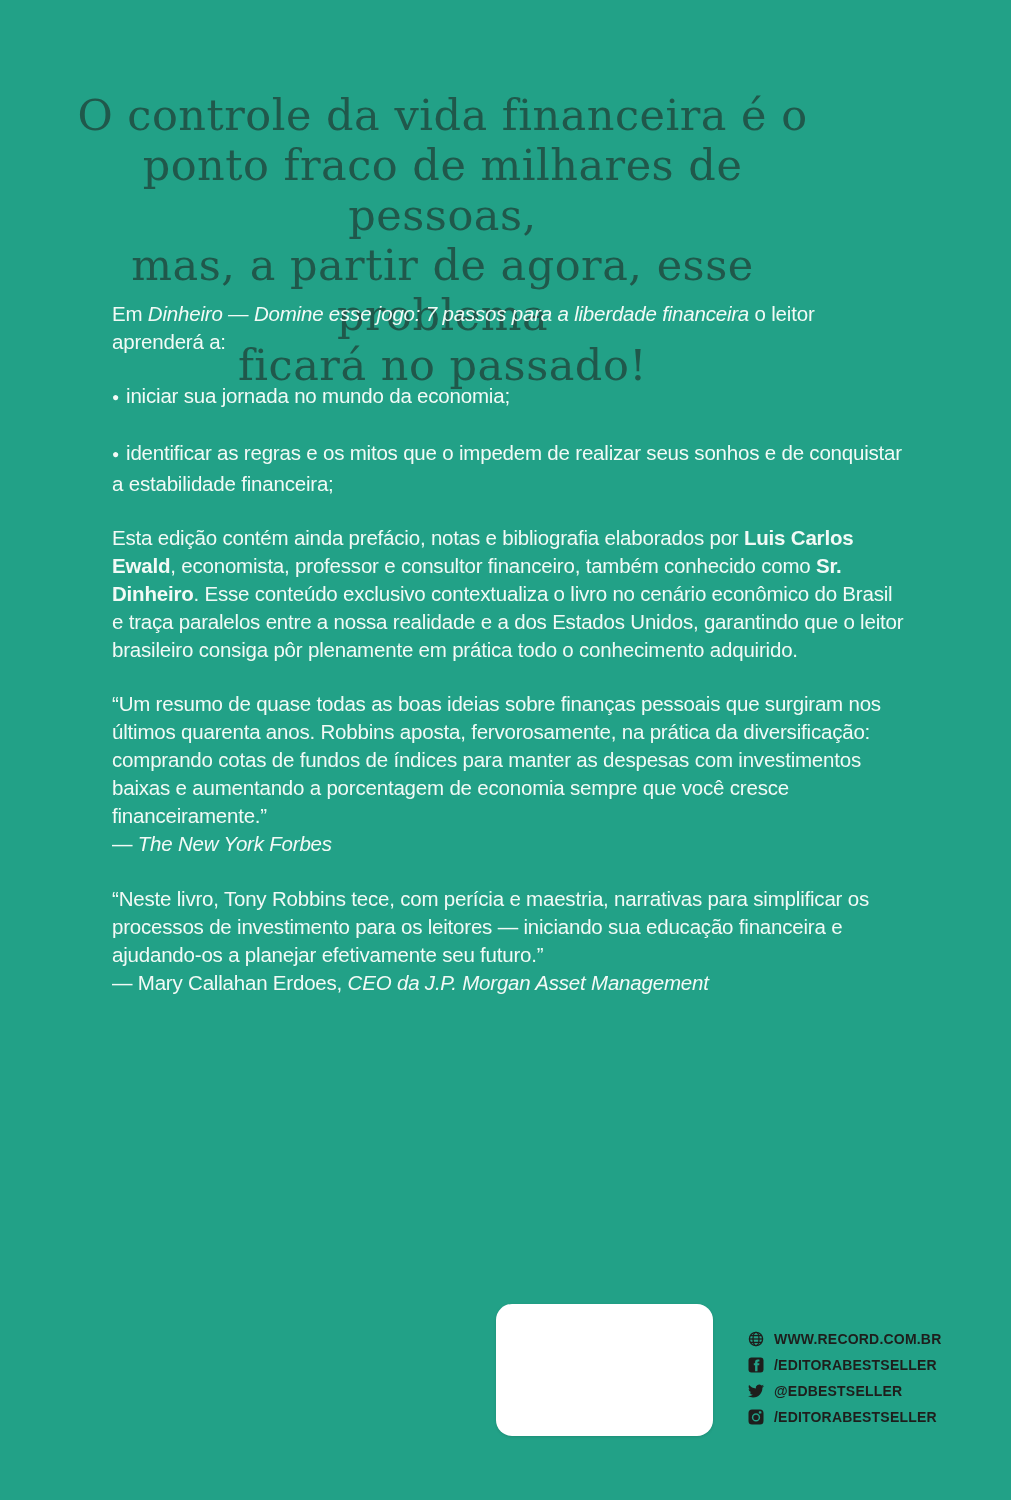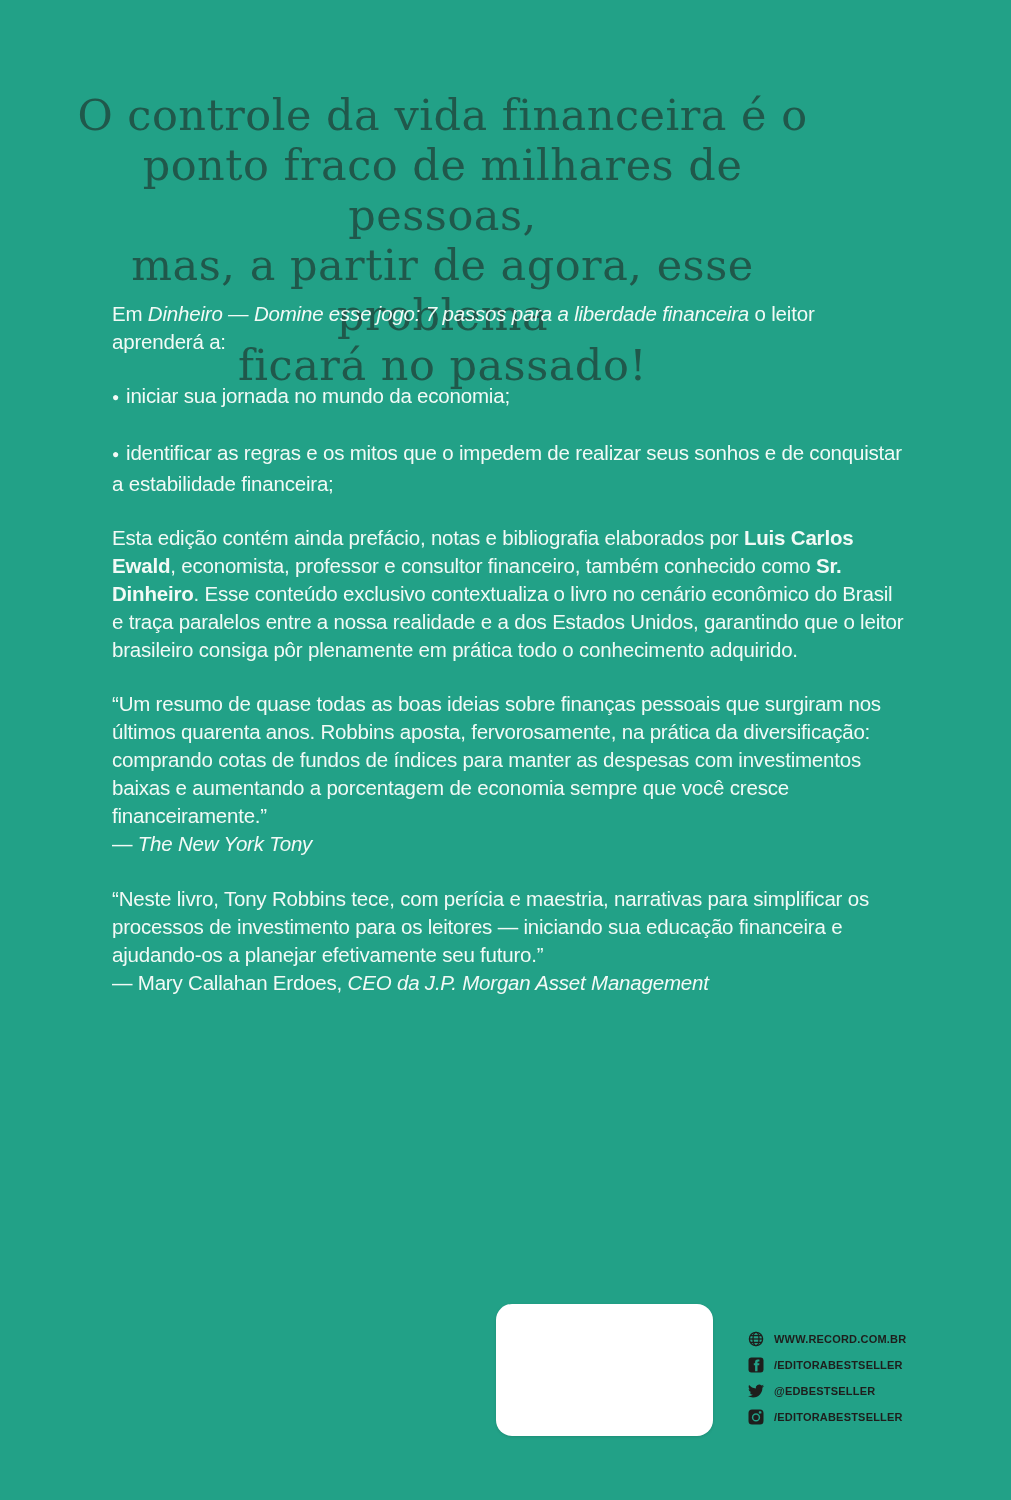--- a/index.html
+++ b/index.html
@@ -62,21 +62,21 @@
     height: 26px;
     color: #1E1E1C;
   }
   .social-row .icon {
     width: 16px; height: 16px;
     margin-right: 10px;
     display: inline-flex; align-items: center; justify-content: center;
     flex: 0 0 16px;
   }
   .social-row .label {
-    font-size: 11px;
+    font-size: 14px;
     font-weight: bold;
     letter-spacing: 0.2px;
     white-space: nowrap;
   }
   .icon svg { display: block; width: 16px; height: 16px; }
 </style>
 </head>
 <body>
 
 <div class="cover">
@@ -95,21 +95,21 @@
     <p><span class="bullet-dot">●</span><span>identificar as regras e os mitos que o impedem de realizar seus sonhos e de conquistar a estabilidade financeira;</span><span class="it"></span></p>
 
 
 
     <p><span>Esta edição contém ainda prefácio, notas e bibliografia elaborados por </span><span class="b">Luis Carlos Ewald</span><span>, economista, professor e consultor financeiro, também conhecido como </span><span class="b">Sr. Dinheiro</span><span>. Esse conteúdo exclusivo contextualiza o livro no cenário econômico do Brasil e traça paralelos entre a nossa realidade e a dos Estados Unidos, garantindo que o leitor brasileiro consiga pôr plenamente em prática todo o conhecimento adquirido.</span></p>
 
 
 
     <div class="quote">
       <span>“Um resumo de quase todas as boas ideias sobre finanças pessoais que surgiram nos últimos quarenta anos. Robbins aposta, fervorosamente, na prática da diversificação: comprando cotas de fundos de índices para manter as despesas com investimentos baixas e aumentando a porcentagem de economia sempre que você cresce financeiramente.”</span>
-      <span class="attribution"><span>— </span><span class="it">The New York Tony</span></span>
+      <span class="attribution"><span>— </span><span class="it">The New York Forbes</span></span>
     </div>
 
     <div class="quote">
       <span>“Neste livro, Tony Robbins tece, com perícia e maestria, narrativas para simplificar os processos de investimento para os leitores — iniciando sua educação financeira e ajudando-os a planejar efetivamente seu futuro.”</span>
       <span class="attribution"><span>— Mary Callahan Erdoes, </span><span class="it">CEO da J.P. Morgan Asset Management</span></span>
     </div>
 
   </div>
 
   <div class="barcode-box"></div>

